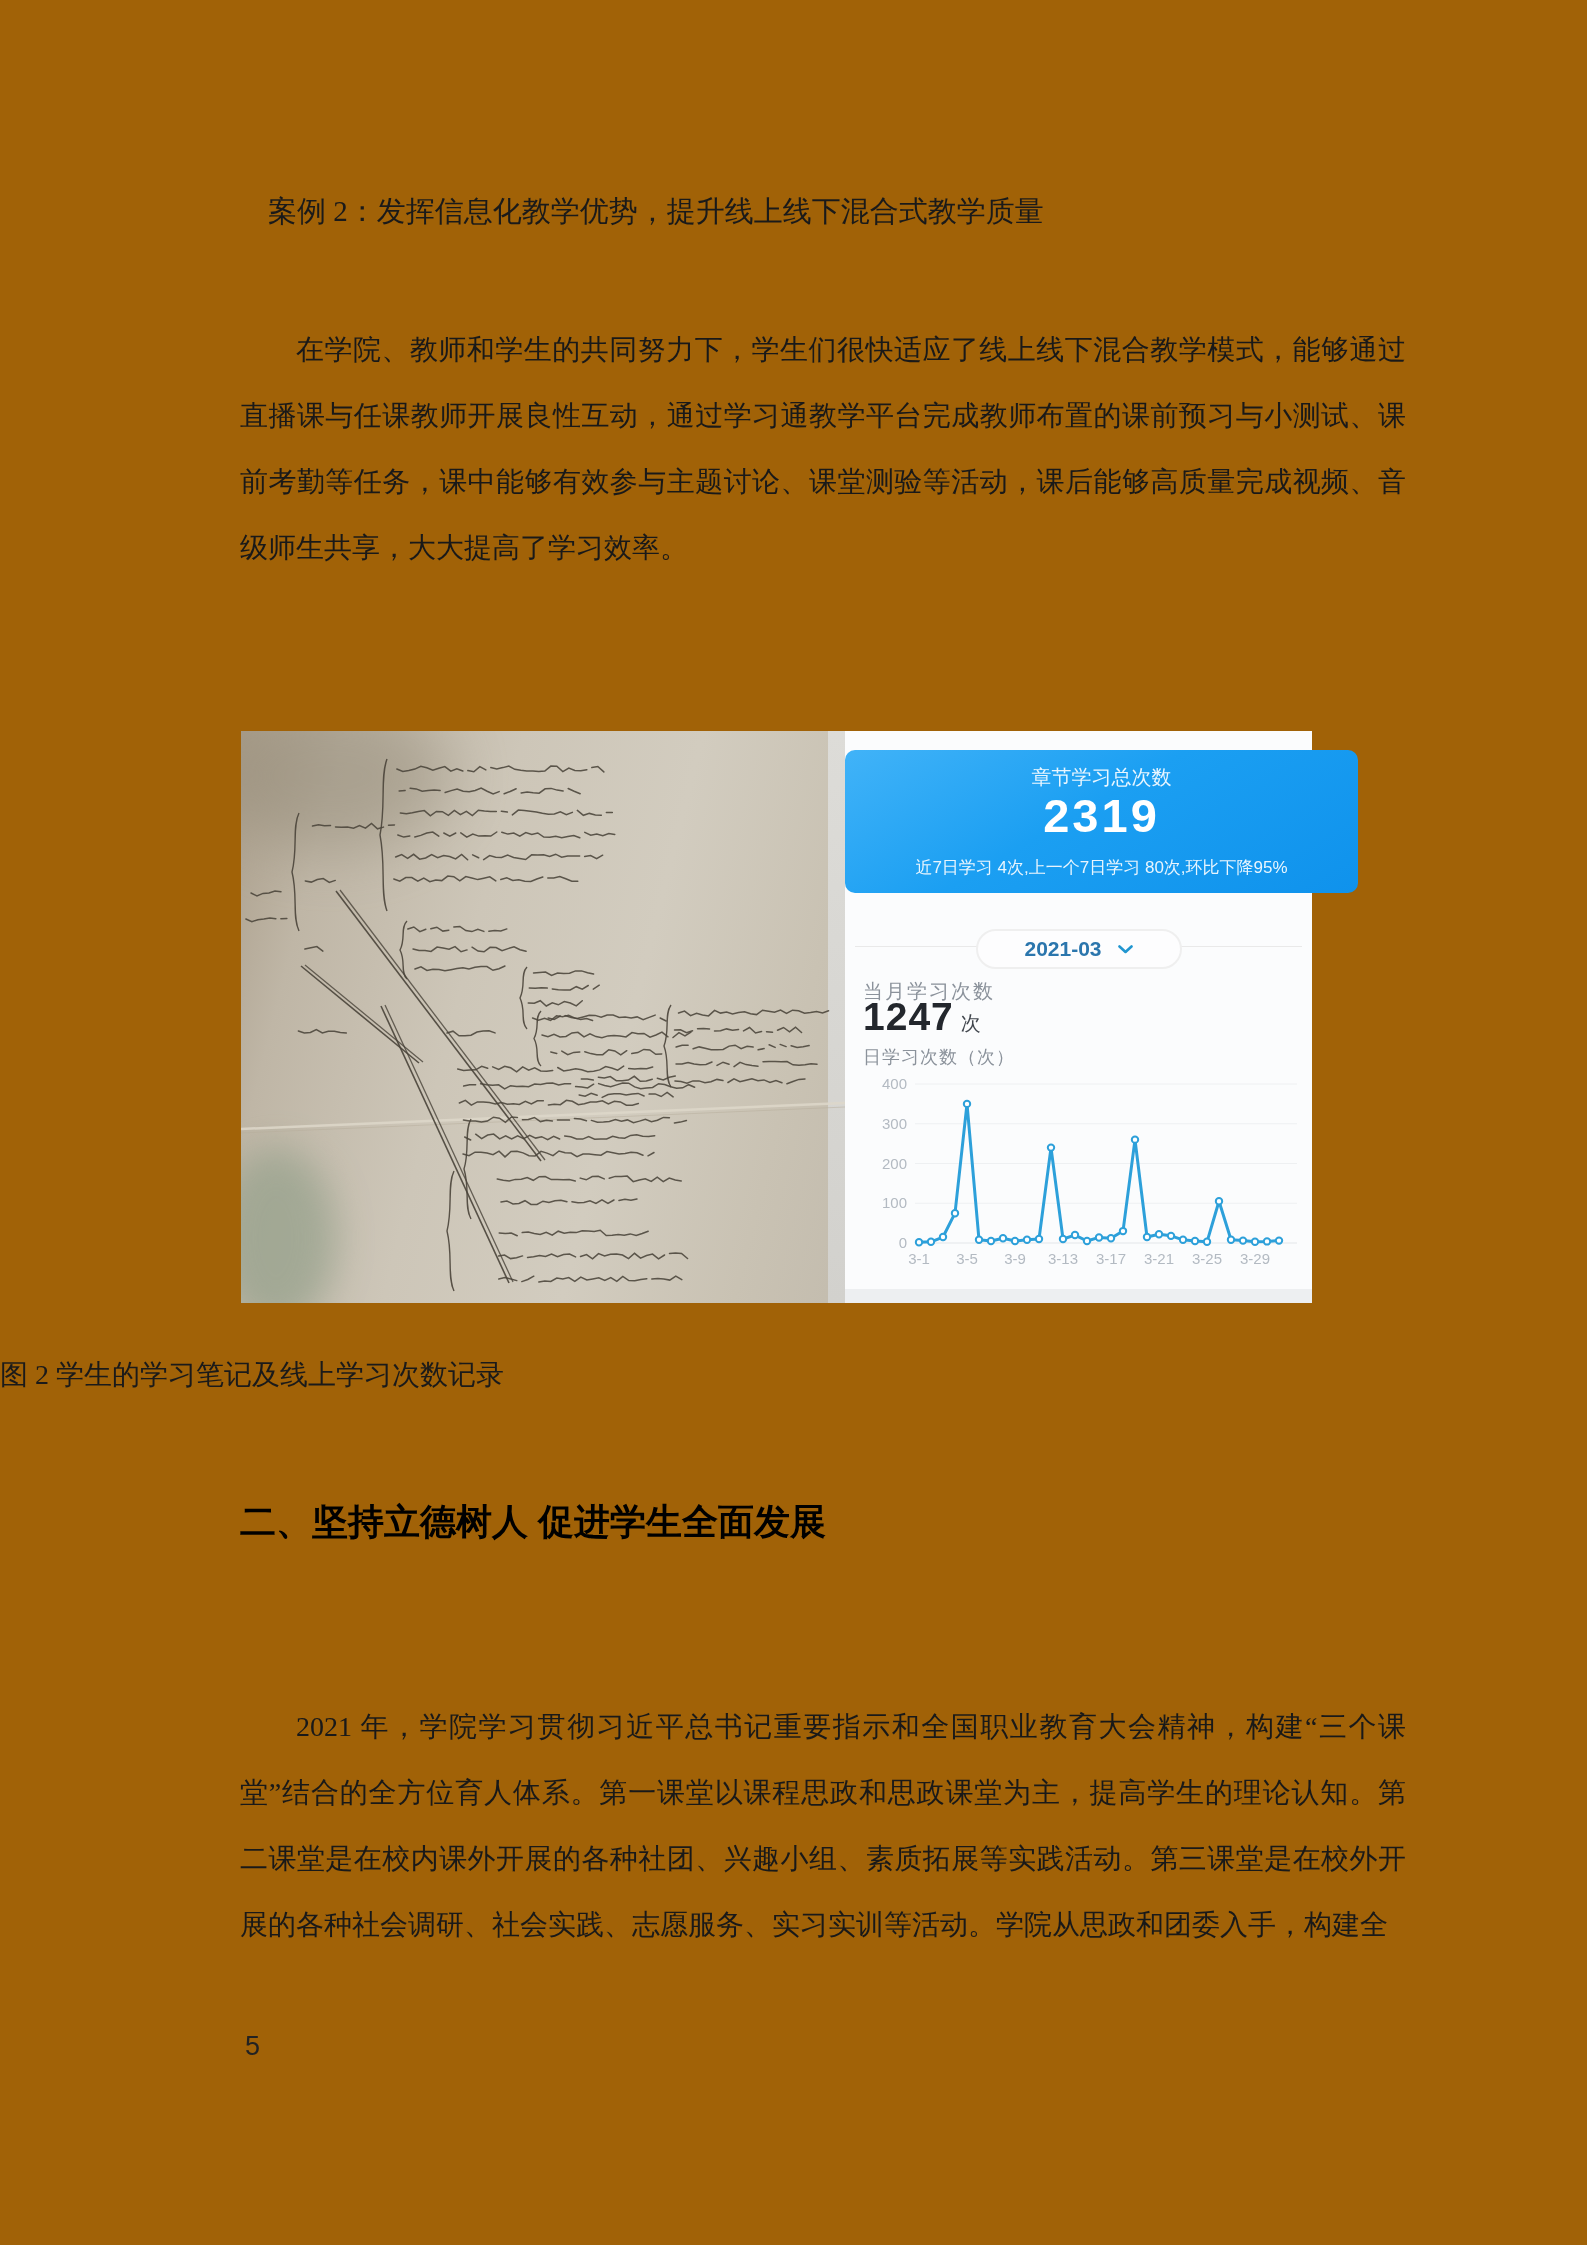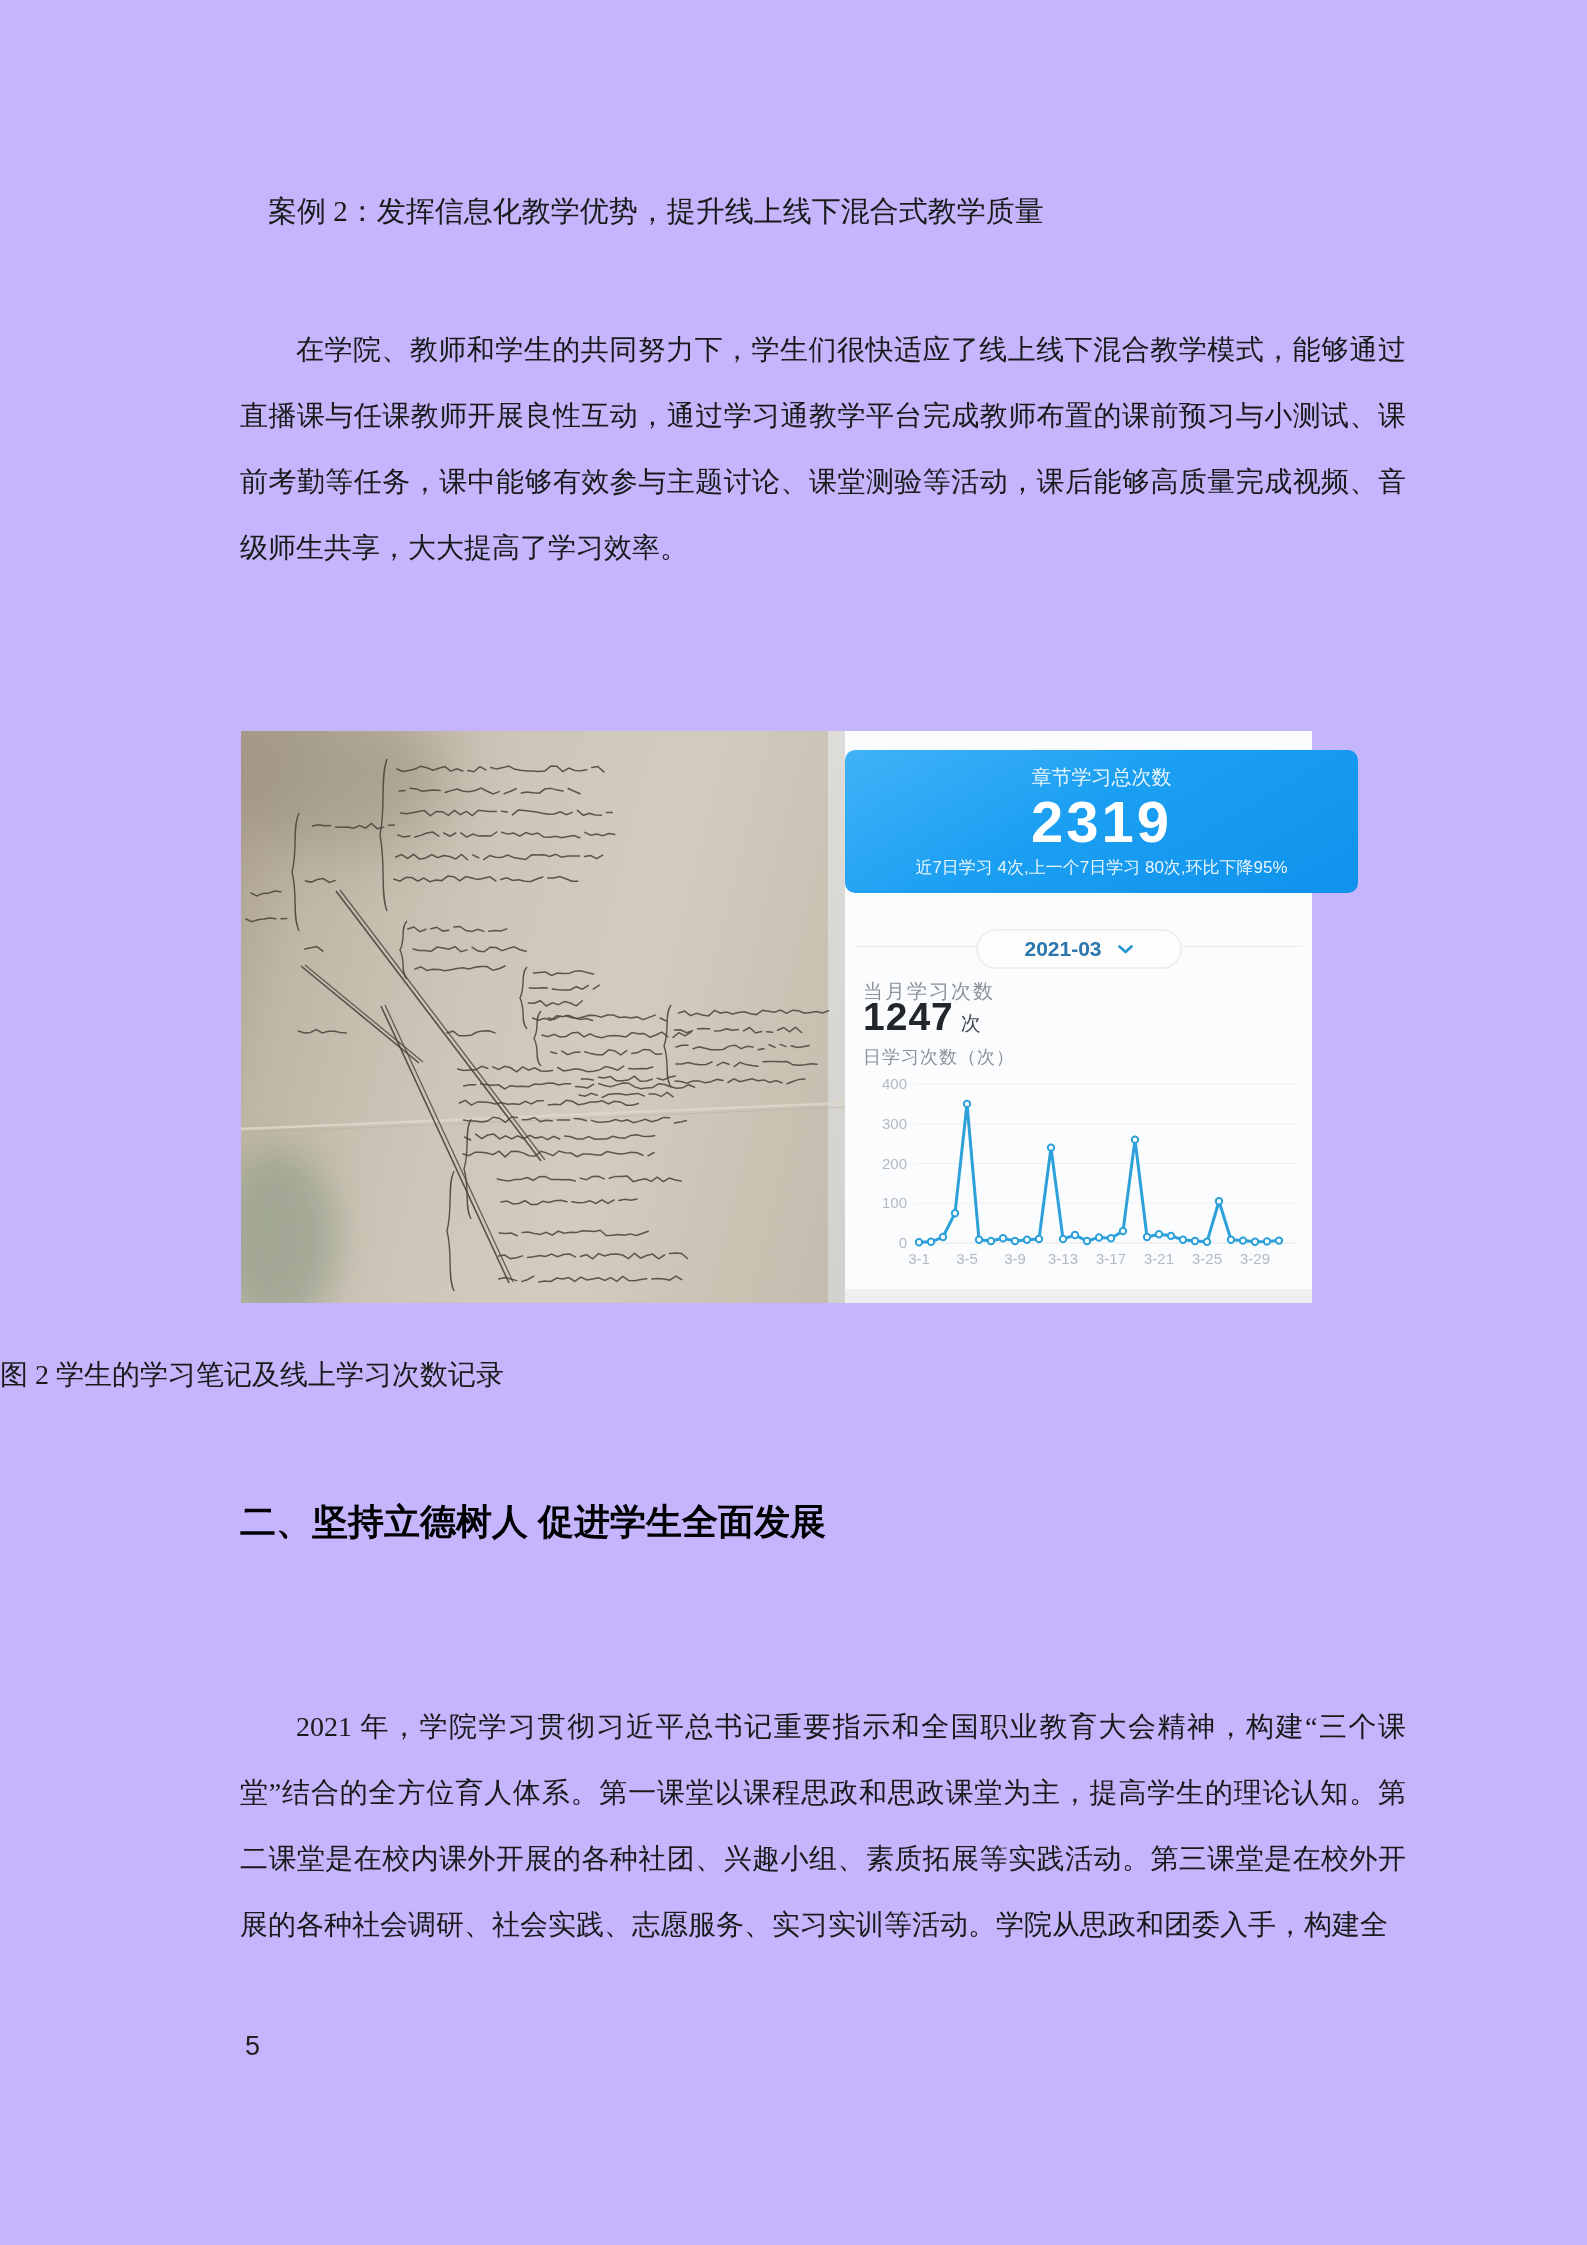--- a/index.html
+++ b/index.html
@@ -1,37 +1,37 @@
 <!DOCTYPE html>
 <html><head>
 <meta charset="utf-8">
 <style>
   html,body{margin:0;padding:0;background:#888;}
-  .page{position:relative;width:1587px;height:2245px;background:#c4b5fd;margin:0 auto;overflow:hidden;
+  .page{position:relative;width:1587px;height:2245px;background:#a16207;margin:0 auto;overflow:hidden;
         font-family:"Liberation Serif","DejaVu Serif",serif;color:#1a1a1a;}
   .abs{position:absolute;}
   .case-title{left:268px;top:183px;font-size:29px;line-height:56px;white-space:nowrap;}
   .para{left:240px;width:1166px;font-size:28px;color:#191919;}
   .jline{height:66px;line-height:66px;text-align:justify;text-align-last:justify;overflow:hidden;}
   .jline.last{text-align-last:left;}
   .jline.indent{text-indent:56px;}
   .figure{left:241px;top:731px;width:1071px;height:572px;}
   
   .photo{left:0;top:0;width:604px;height:572px;overflow:hidden;
          background:linear-gradient(104deg,#ab9f8c 0%,#bfb6a6 14%,#cdc6b8 38%,#d2ccbf 62%,#c9c2b3 85%,#c3bcae 100%);}
   .photo .wall{position:absolute;right:0;top:0;width:17px;height:100%;background:linear-gradient(#dddcd8,#d2d1cd);}
   .photo .patch-green{position:absolute;left:-25px;bottom:-25px;width:120px;height:180px;background:#97a28d;border-radius:50%;filter:blur(18px);opacity:.75;}
   .photo .patch-dark{position:absolute;left:-30px;top:-30px;width:240px;height:150px;background:#8f8673;border-radius:50%;filter:blur(30px);opacity:.45;}
   #notes-svg{position:absolute;inset:0;}
   
   .dash{left:604px;top:0;width:467px;height:572px;background:#fbfcfd;font-family:"Liberation Sans","DejaVu Sans",sans-serif;}
   .card{position:absolute;left:0;top:19px;width:513px;height:143px;border-radius:10px;
         background:linear-gradient(150deg,#41b3f8 0%,#1b9ff2 45%,#0f92ec 100%);}
   .card-title{position:absolute;left:0;right:0;top:14px;text-align:center;font-size:20px;color:#e9f6ff;}
-  .card-value{position:absolute;left:0;right:0;top:38px;text-align:center;font-size:58px;font-weight:600;color:#ffffff;letter-spacing:3px;}
+  .card-value{position:absolute;left:0;right:0;top:38px;text-align:center;font-size:47px;font-weight:600;color:#ffffff;letter-spacing:3px;}
   .card-sub{position:absolute;left:0;right:0;top:106px;text-align:center;font-size:17px;color:#e8f5fe;}
   .divider{position:absolute;left:10px;right:10px;top:215px;height:1px;background:#e9e9e9;}
   .pill{position:absolute;left:50%;transform:translateX(-50%);top:198px;width:202px;height:36px;border-radius:20px;
         background:#fdfdfe;border:2px solid #efefef;display:flex;align-items:center;justify-content:center;gap:16px;}
   .pill-label{font-size:21px;font-weight:bold;color:#2b76ad;}
   .mlabel{position:absolute;left:18px;top:247px;font-size:20px;color:#8b929b;letter-spacing:2px;}
   .mrow{position:absolute;left:18px;top:264px;display:flex;align-items:baseline;}
   .mvalue{font-size:39px;font-weight:bold;color:#23272d;letter-spacing:1px;}
   .munit{font-size:20px;color:#41464d;margin-left:7px;}
   .clabel{position:absolute;left:18px;top:314px;font-size:18px;color:#8b929b;letter-spacing:1px;}

